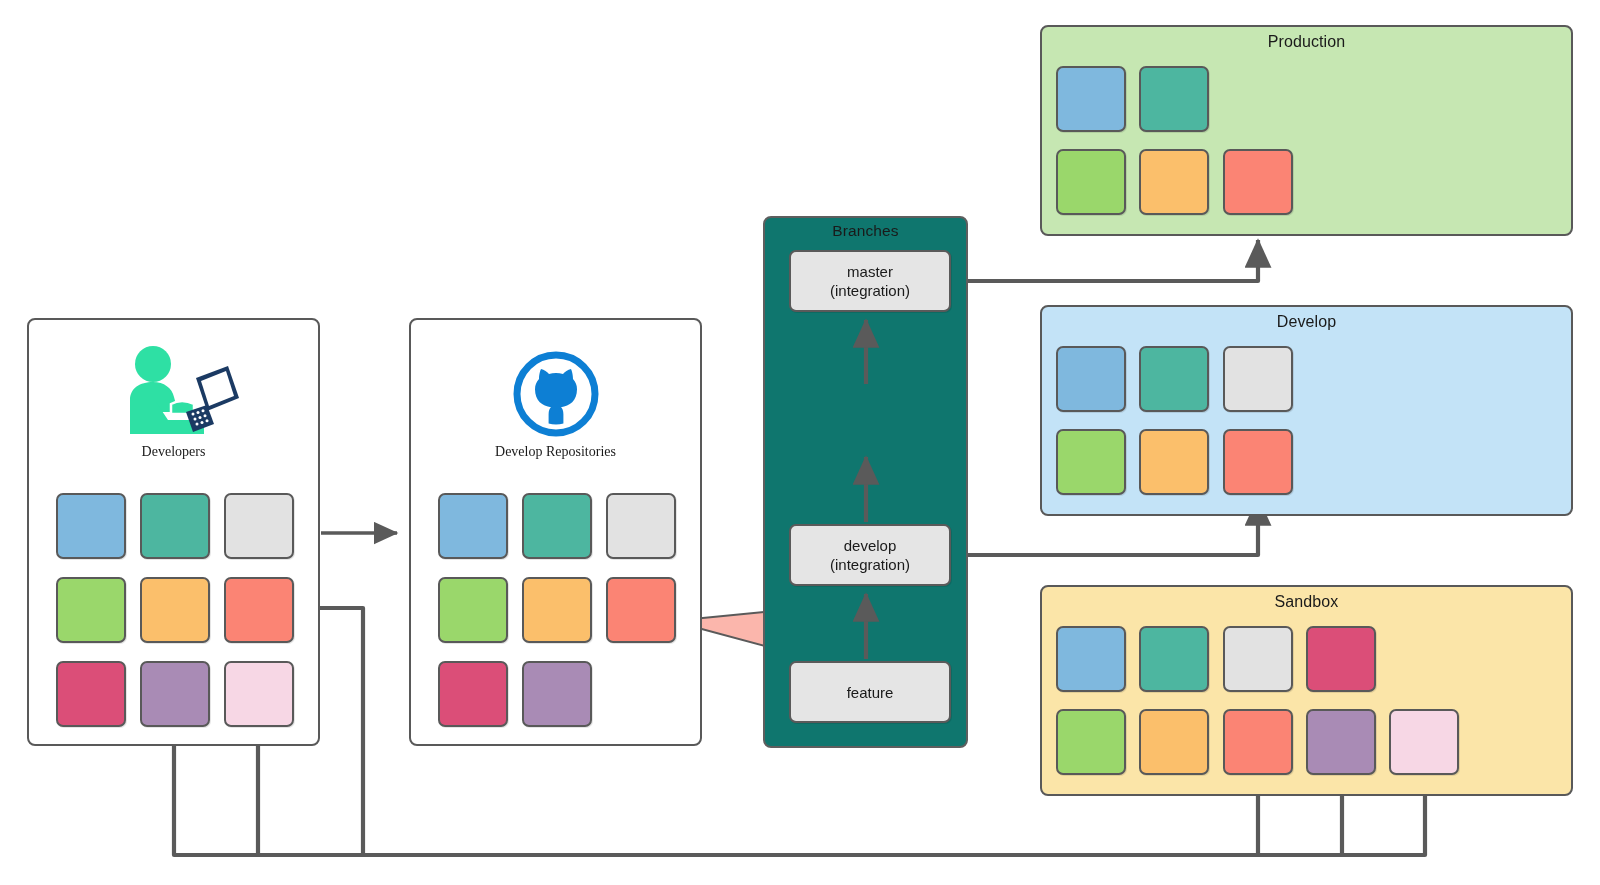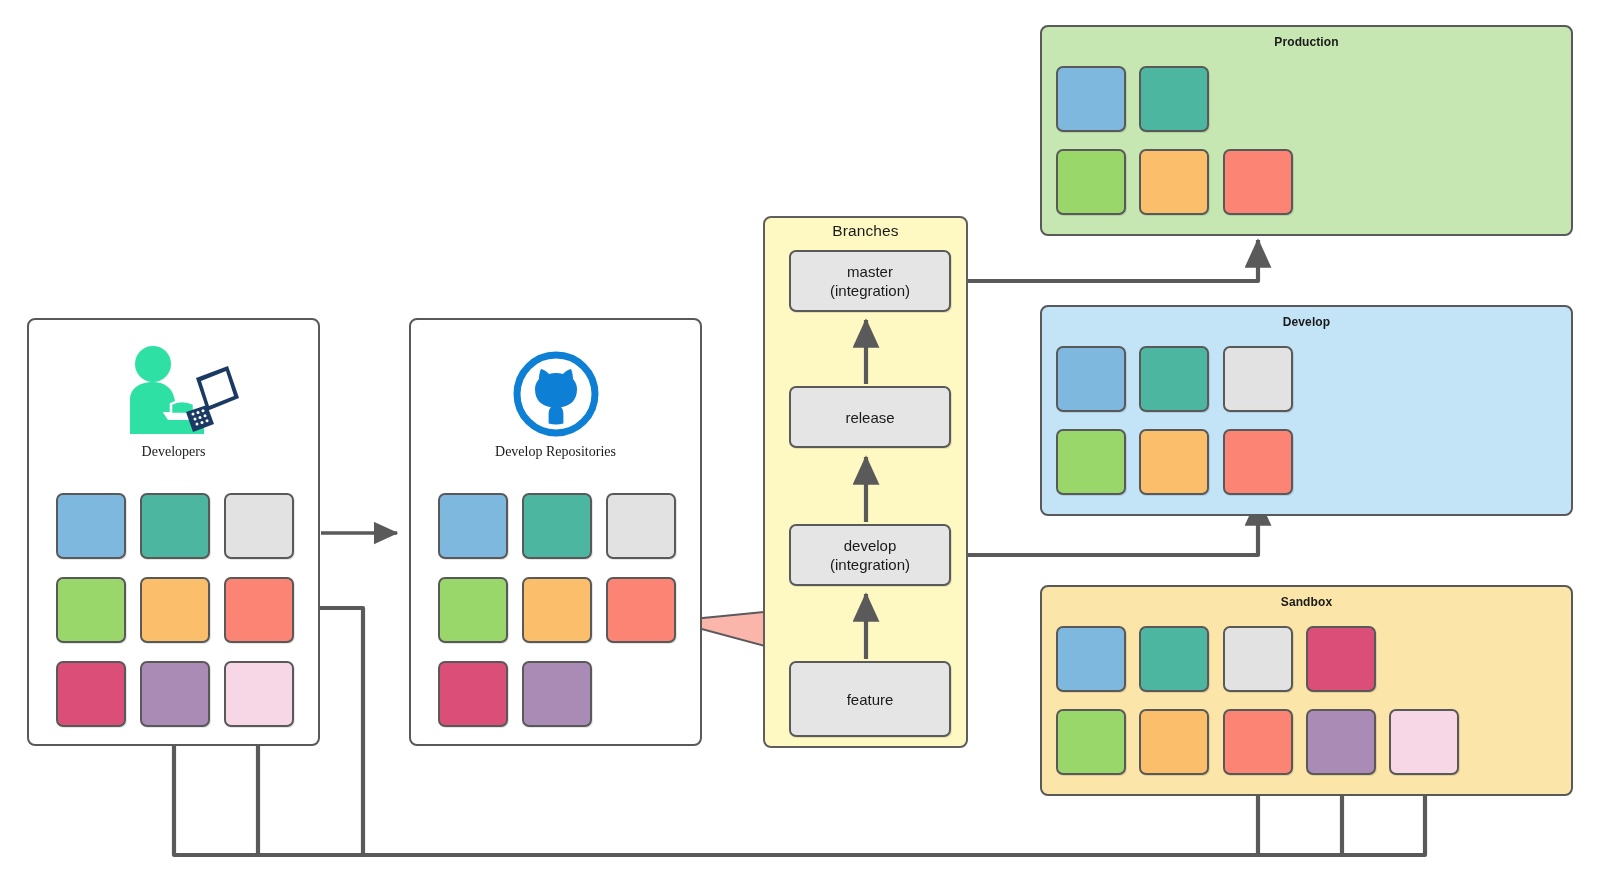--- a/index.html
+++ b/index.html
@@ -12,37 +12,37 @@
   svg.edges{position:absolute;left:0;top:0;width:1600px;height:885px;overflow:visible;}
   svg.edges.under{z-index:1;}
   svg.edges.over{z-index:40;pointer-events:none;}
 
   
   .panel{position:absolute;box-sizing:border-box;border:2px solid #595959;border-radius:8px;z-index:10;}
   .panel-title{
     position:absolute;left:0;right:0;text-align:center;
     font-size:15.5px;line-height:18px;letter-spacing:.1px;
   }
-  .panel-title.bold{font-weight:bold;font-size:12px;}
+  .panel-title.bold{font-weight:normal;font-size:16px;}
 
   
   .white-panel{background:#ffffff;font-family:Liberation Serif, serif;}
 
   .icon-wrap{position:absolute;left:0;right:0;display:flex;justify-content:center;align-items:flex-end;}
   .icon-caption{position:absolute;left:0;right:0;text-align:center;font-size:14px;color:#1a1a1a;}
 
   
   .sq{
     position:absolute;width:70px;height:66px;box-sizing:border-box;
     border:2px solid #595959;border-radius:7px;
     box-shadow:1px 1px 0 rgba(0,0,0,.10);
   }
 
   
-  .branches{background:#fef9c3;border-color:#5e5e5e;}
+  .branches{background:#0f766e;border-color:#5e5e5e;}
   .branch-box{
     position:absolute;box-sizing:border-box;width:162px;
     background:#E5E5E5;border:2px solid #5a5a5a;border-radius:7px;
     display:flex;flex-direction:column;align-items:center;justify-content:center;
     font-size:15px;line-height:19px;color:#1a1a1a;text-align:center;
     box-shadow:1px 1px 0 rgba(0,0,0,.10);
   }
 
   
   .env-prod{background:#C6E7B2;}
@@ -170,30 +170,27 @@
 
   <div class="panel branches" style="left:763px;top:216px;width:205px;height:532px;z-index:20;">
 
     <div class="panel-title" style="top:4px;">Branches</div>
 
     <div class="branch-box" style="left:24px;top:32px;height:62px;">
       <span>master</span>
       <span>(integration)</span>
     </div>
 
-    <div class="branch-box" style="left:24px;top:168px;height:62px;">
-      <span>release</span>
-    </div>
 
     <div class="branch-box" style="left:24px;top:306px;height:62px;">
       <span>develop</span>
       <span>(integration)</span>
     </div>
 
-    <div class="branch-box" style="left:24px;top:443px;height:76px;">
+    <div class="branch-box" style="left:24px;top:443px;height:62px;">
       <span>feature</span>
     </div>
   </div>
 
   <div class="panel env-prod" style="left:1040px;top:25px;width:533px;height:211px;">
     <div class="panel-title bold" style="top:6px;">Production</div>
 
     <div class="sq" style="left:14px;top:39px;background:#7FB8DE;"></div>
     <div class="sq" style="left:97px;top:39px;background:#4DB6A0;"></div>
 

